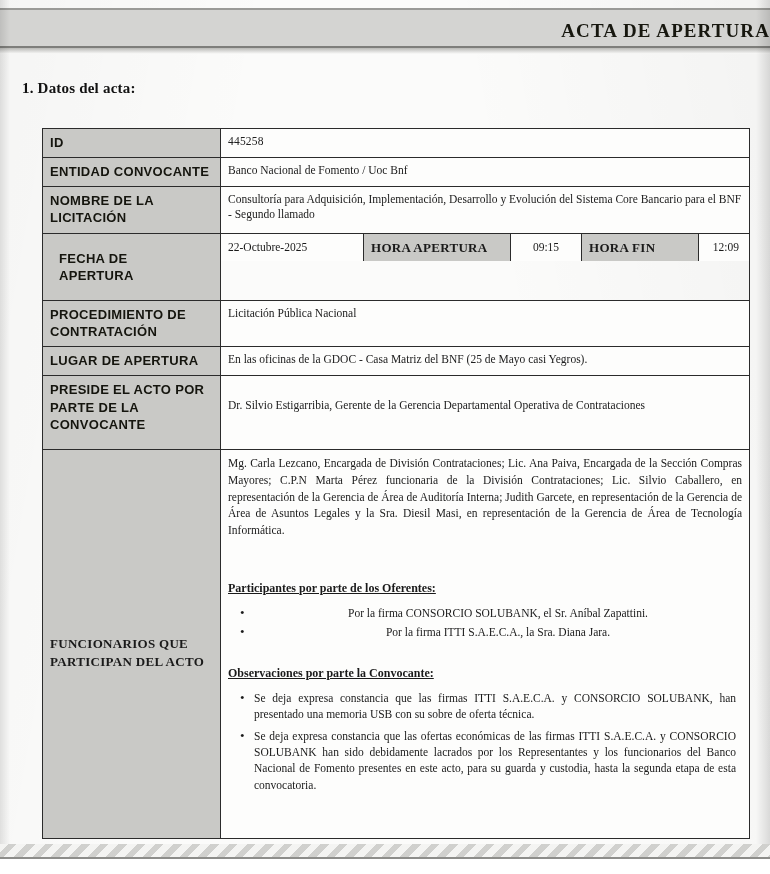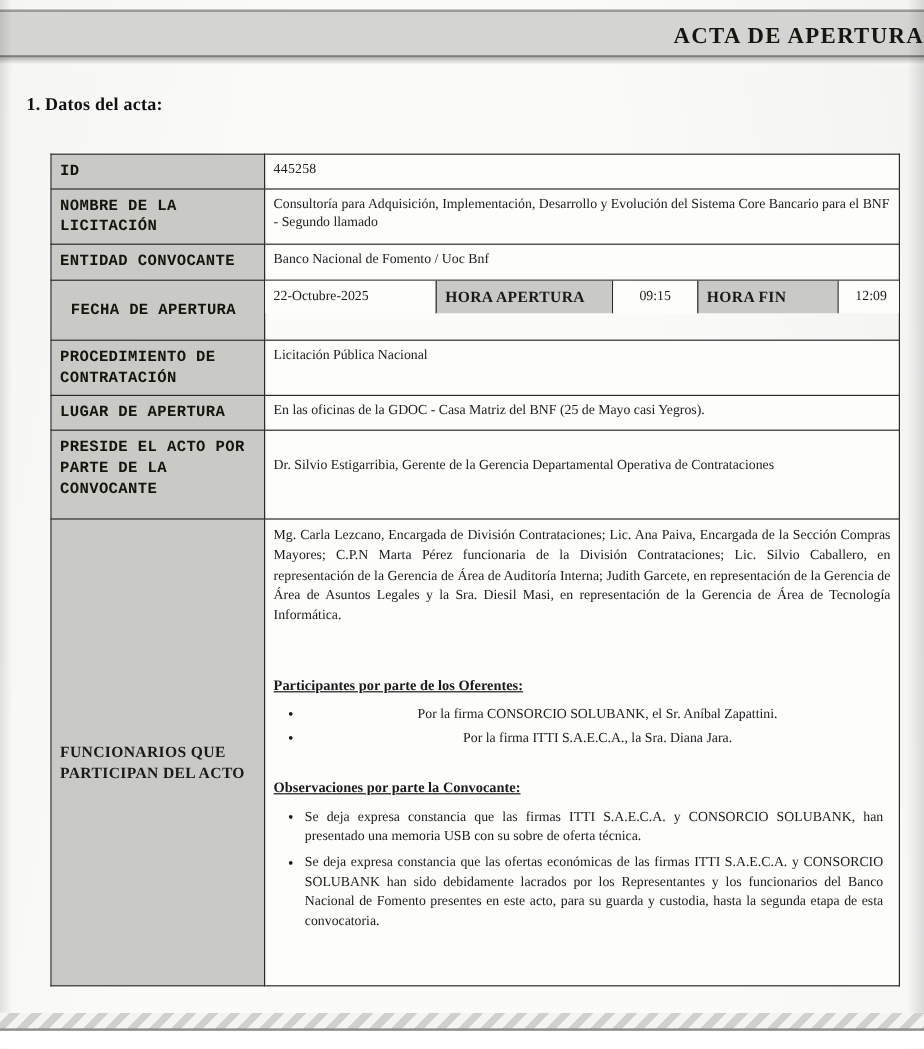--- a/index.html
+++ b/index.html
@@ -86,21 +86,21 @@
     vertical-align: top;
     padding: 5px 7px 6px 7px;
     line-height: 1.32;
   }
   .lbl {
     background: #c9c9c6;
     font-weight: bold;
     font-size: 13px;
     letter-spacing: 0.3px;
     width: 178px;
-    font-family: Liberation Mono, monospace;
+    font-family: Liberation Sans, sans-serif;
     color: #15150e;
   }
   .val {
     background: #fdfdfc;
     font-size: 11.5px;
     font-family: "Liberation Serif", serif;
     color: #202020;
   }
   .val-id { letter-spacing: 0.2px; }
 
@@ -244,26 +244,26 @@
     <colgroup>
       <col style="width:178px">
       <col>
     </colgroup>
     <tbody>
       <tr>
         <td class="lbl">ID</td>
         <td class="val val-id">445258</td>
       </tr>
       <tr>
+        <td class="lbl">ENTIDAD CONVOCANTE</td>
+        <td class="val">Banco Nacional de Fomento / Uoc Bnf</td>
+      </tr>
+      <tr>
         <td class="lbl">NOMBRE DE LA LICITACIÓN</td>
         <td class="val">Consultoría para Adquisición, Implementación, Desarrollo y Evolución del Sistema Core Bancario para el BNF - Segundo llamado</td>
-      </tr>
-      <tr>
-        <td class="lbl">ENTIDAD CONVOCANTE</td>
-        <td class="val">Banco Nacional de Fomento / Uoc Bnf</td>
       </tr>
       <tr class="inline-row">
         <td class="lbl">FECHA DE APERTURA</td>
         <td style="padding:0">
           <div class="inline-grid">
             <div class="inline-cell c-fecha">22-Octubre-2025</div>
             <div class="inline-cell shaded c-hora-ap">HORA APERTURA</div>
             <div class="inline-cell c-hora-ap-val">09:15</div>
             <div class="inline-cell shaded c-hora-fin">HORA FIN</div>
             <div class="inline-cell c-hora-fin-val">12:09</div>

